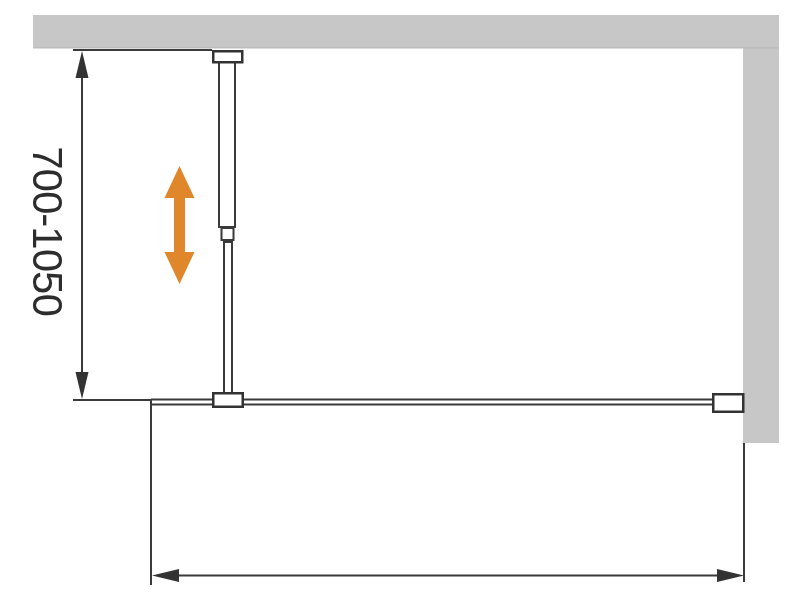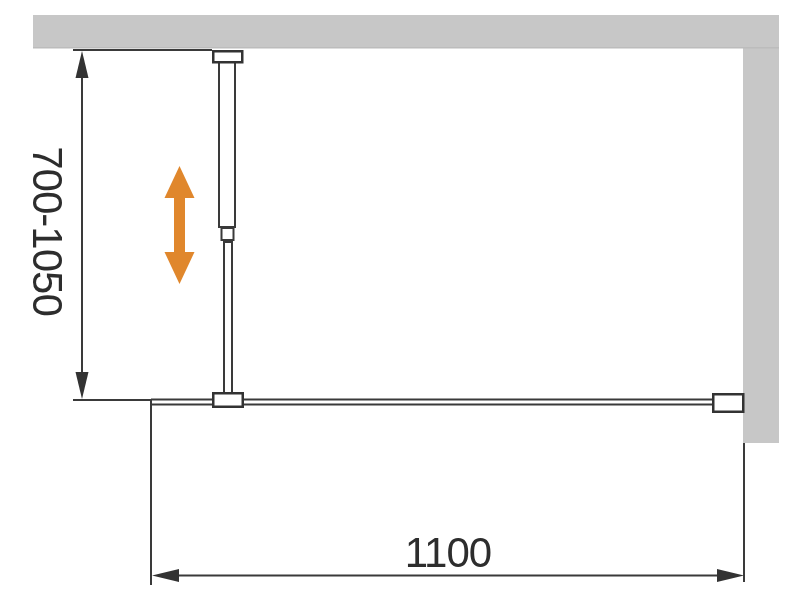--- a/index.html
+++ b/index.html
@@ -96,15 +96,14 @@
 
     <rect x="213.25" y="51.25" width="29" height="11" class="bracket"></rect>
     <rect x="213.25" y="393.25" width="29.5" height="13.5" class="bracket"></rect>
     <rect x="713.25" y="394.25" width="30" height="17.5" class="bracket"></rect>
 
     <polygon points="179.5,166 194.5,198 185,198 185,252 194.5,252 179.5,284 164.5,252 174,252 174,198 164.5,198" fill="#e0872c"></polygon>
   </svg>
 
   <div class="dim-label vertical">700-1050</div>
 
-  <div class="dim-label horizontal">1100</div>
 
 </div>
 
 </body></html>

